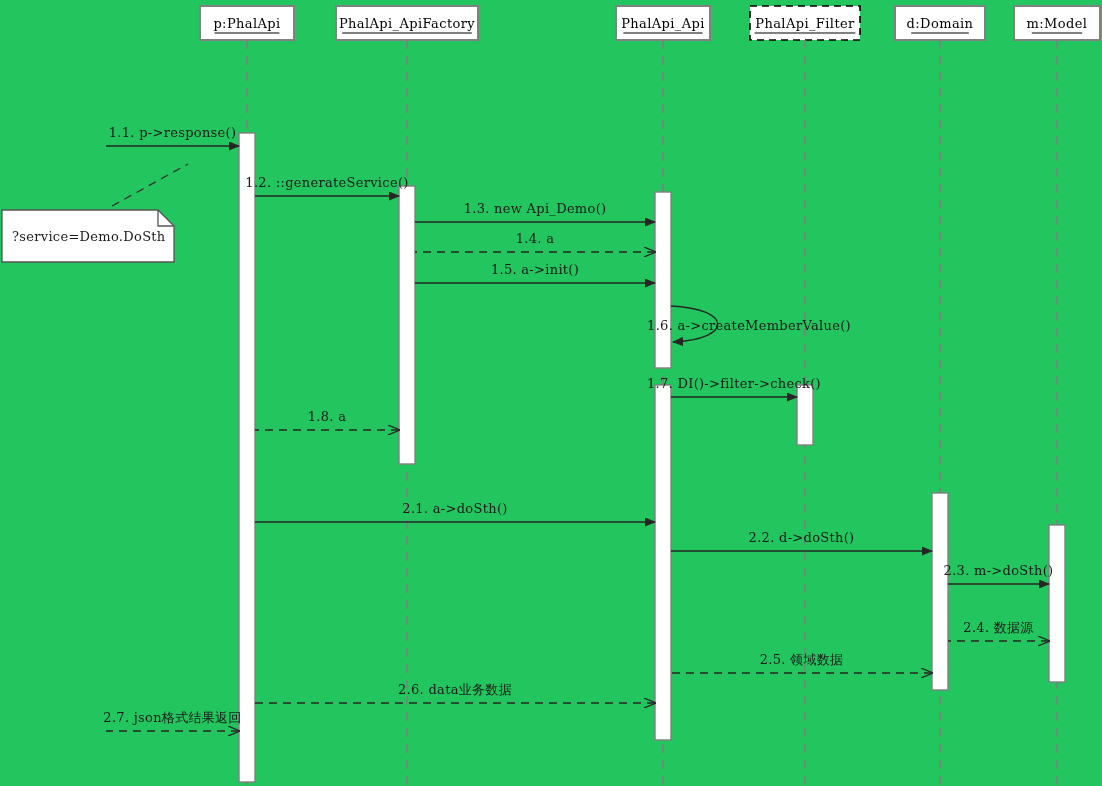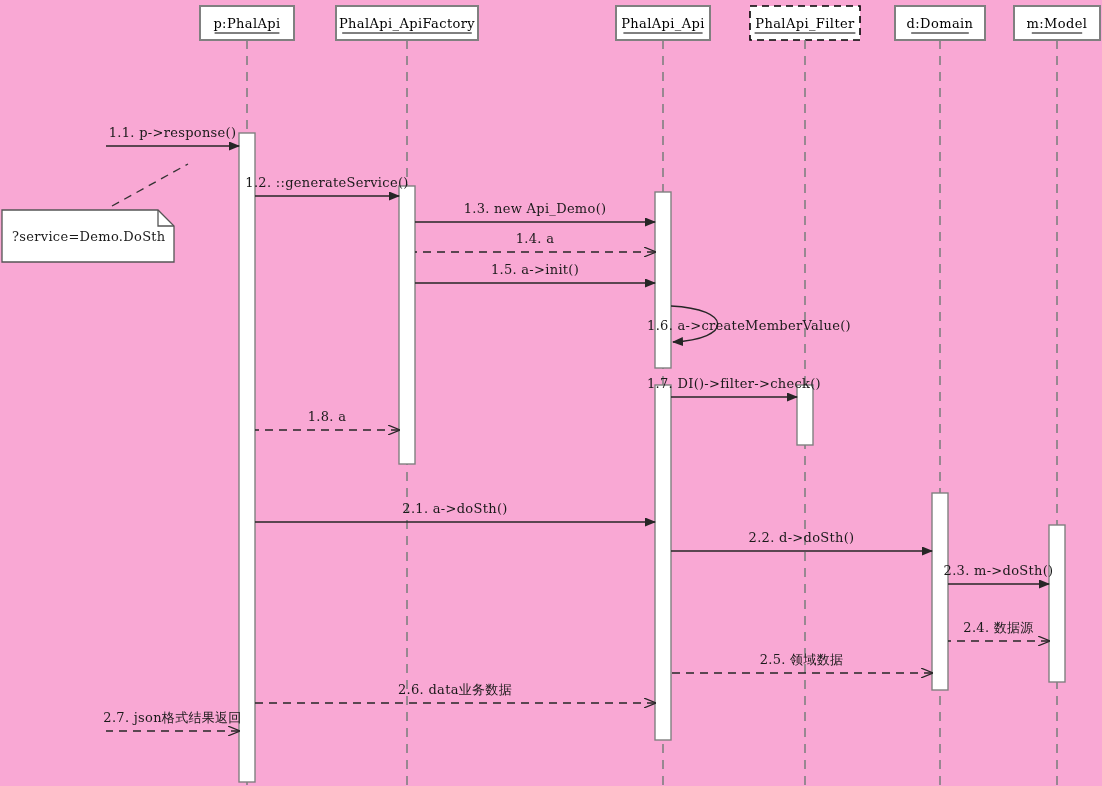--- a/index.html
+++ b/index.html
@@ -11,21 +11,21 @@
   body {
     font-family: "DejaVu Serif", serif;
     width: 1102px;
     height: 786px;
     overflow: hidden;
   }
   #diagram-root {
     position: relative;
     width: 1102px;
     height: 786px;
-    background: #f9a8d4;
+    background: #22c55e;
   }
   svg#seq-svg {
     position: absolute;
     left: 0;
     top: 0;
     width: 1102px;
     height: 786px;
   }
   .lifeline-label {
     font-family: "DejaVu Serif", serif;

